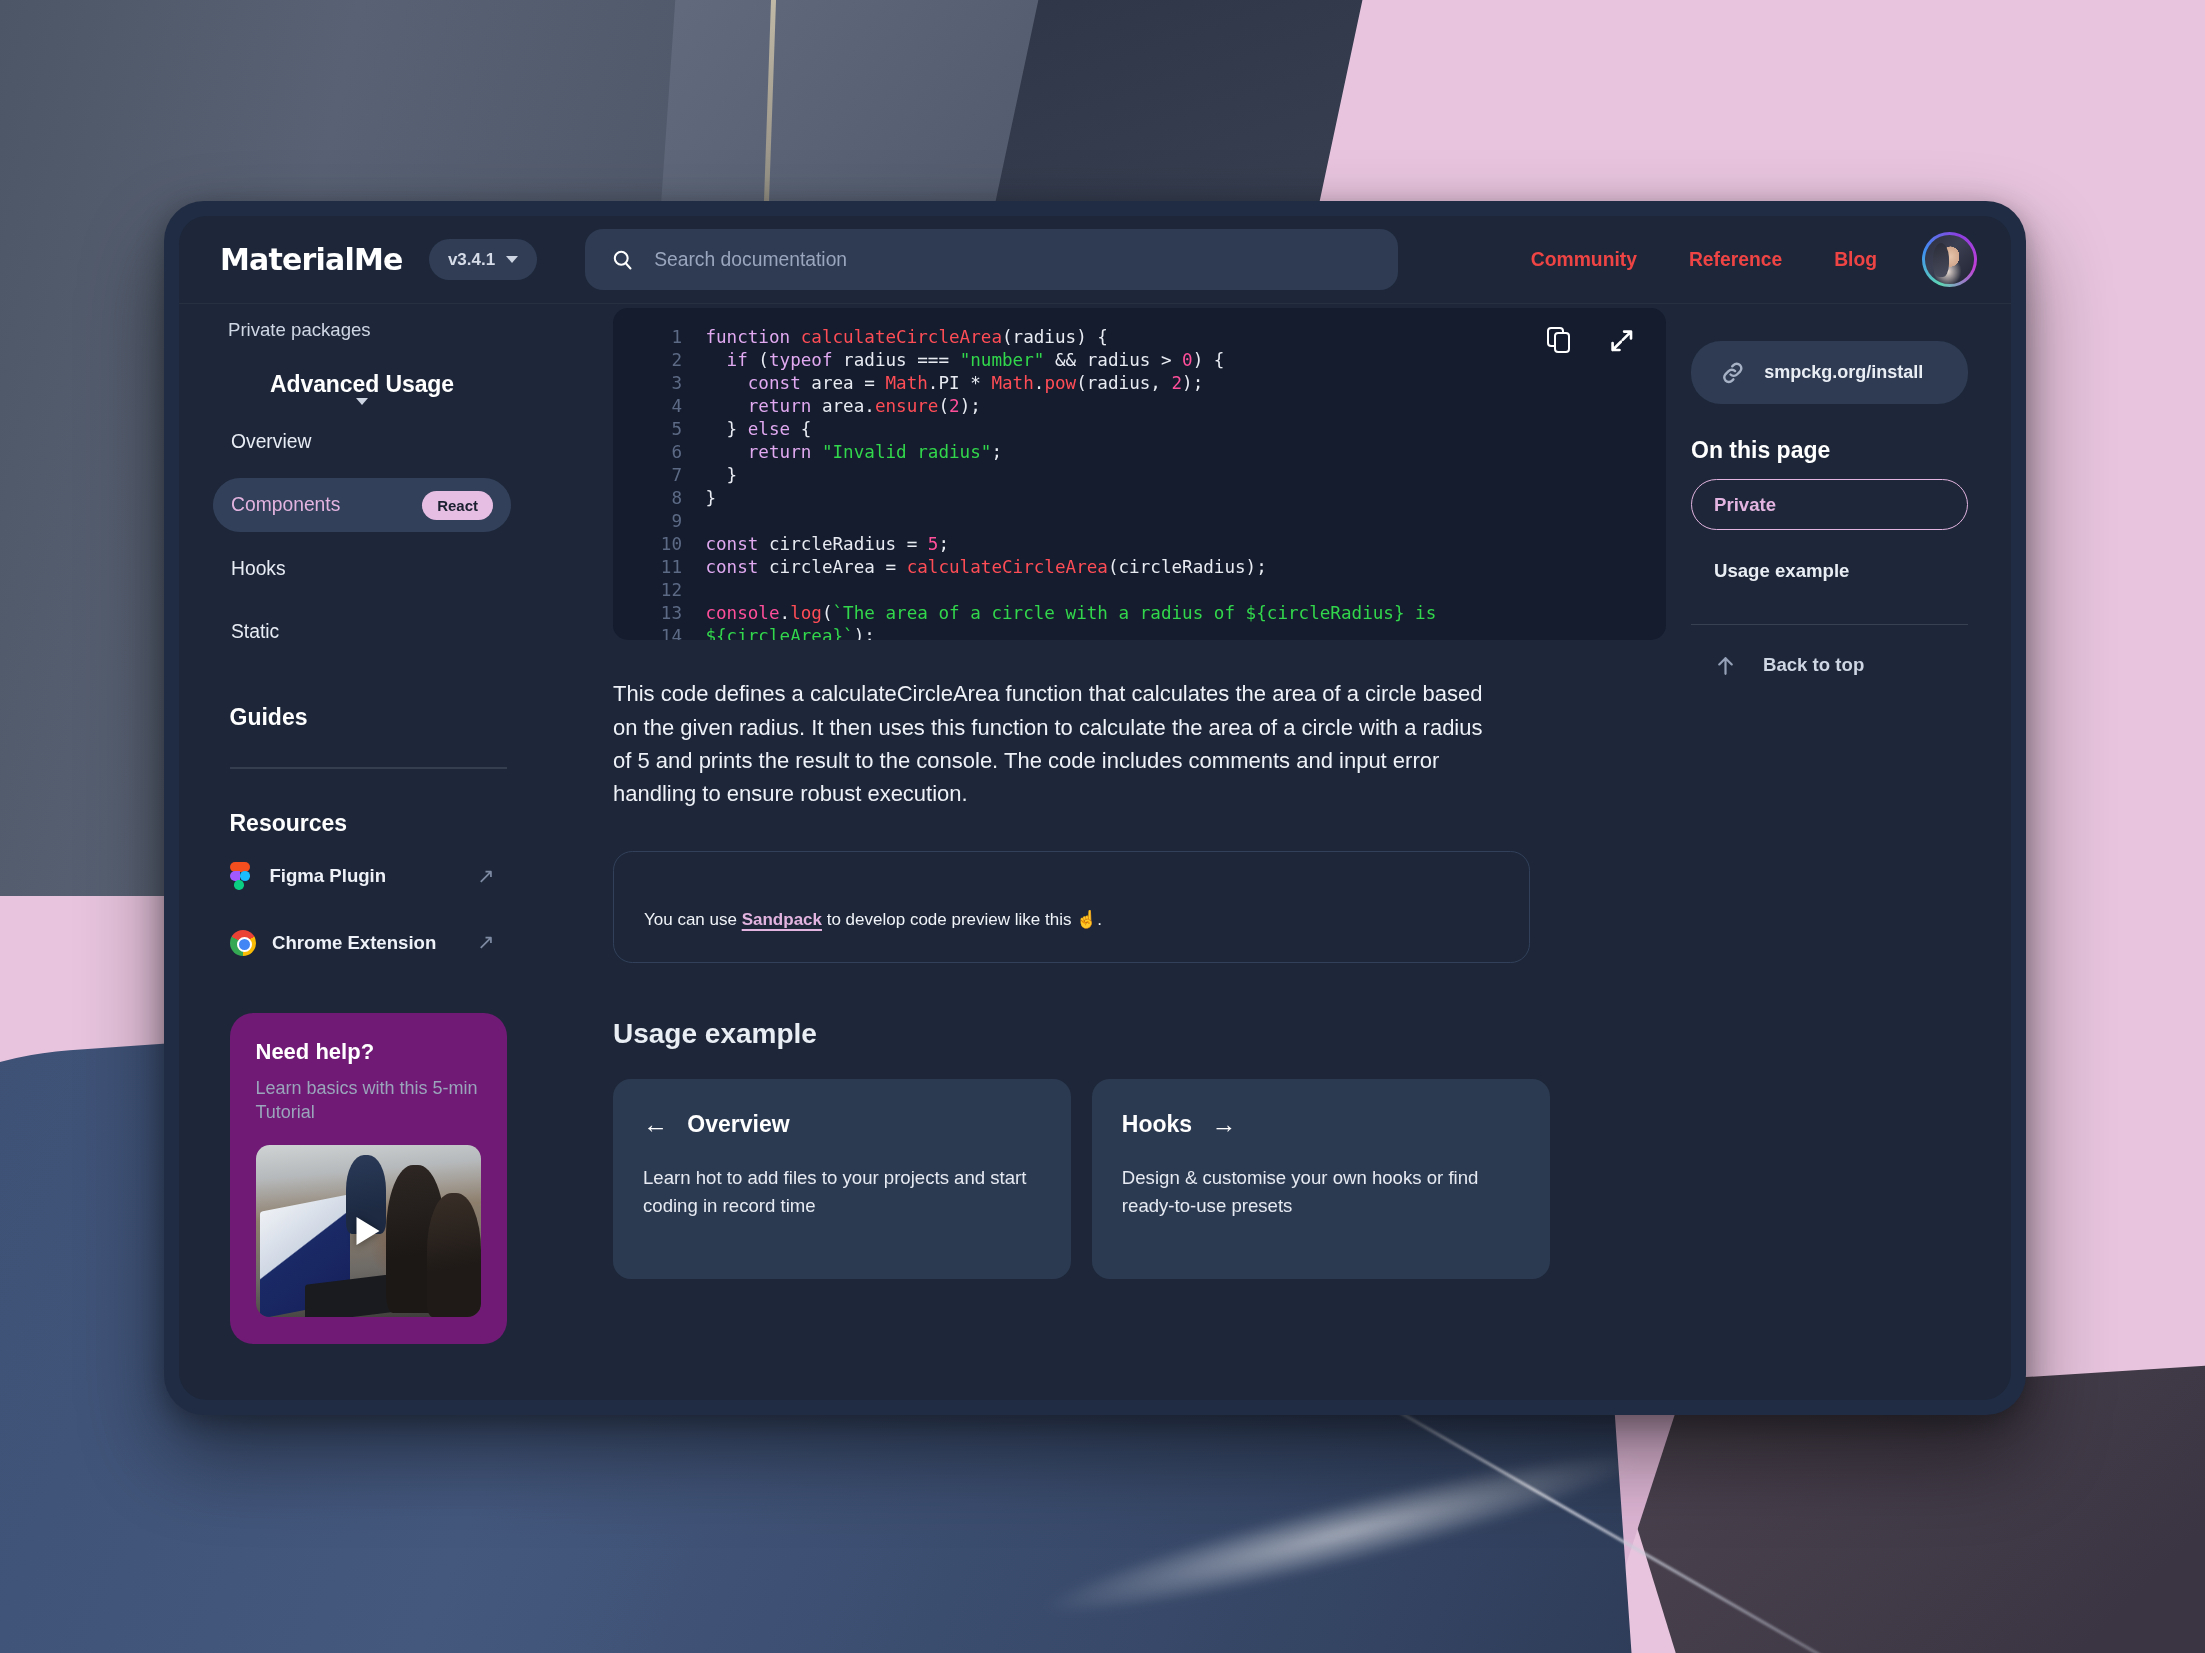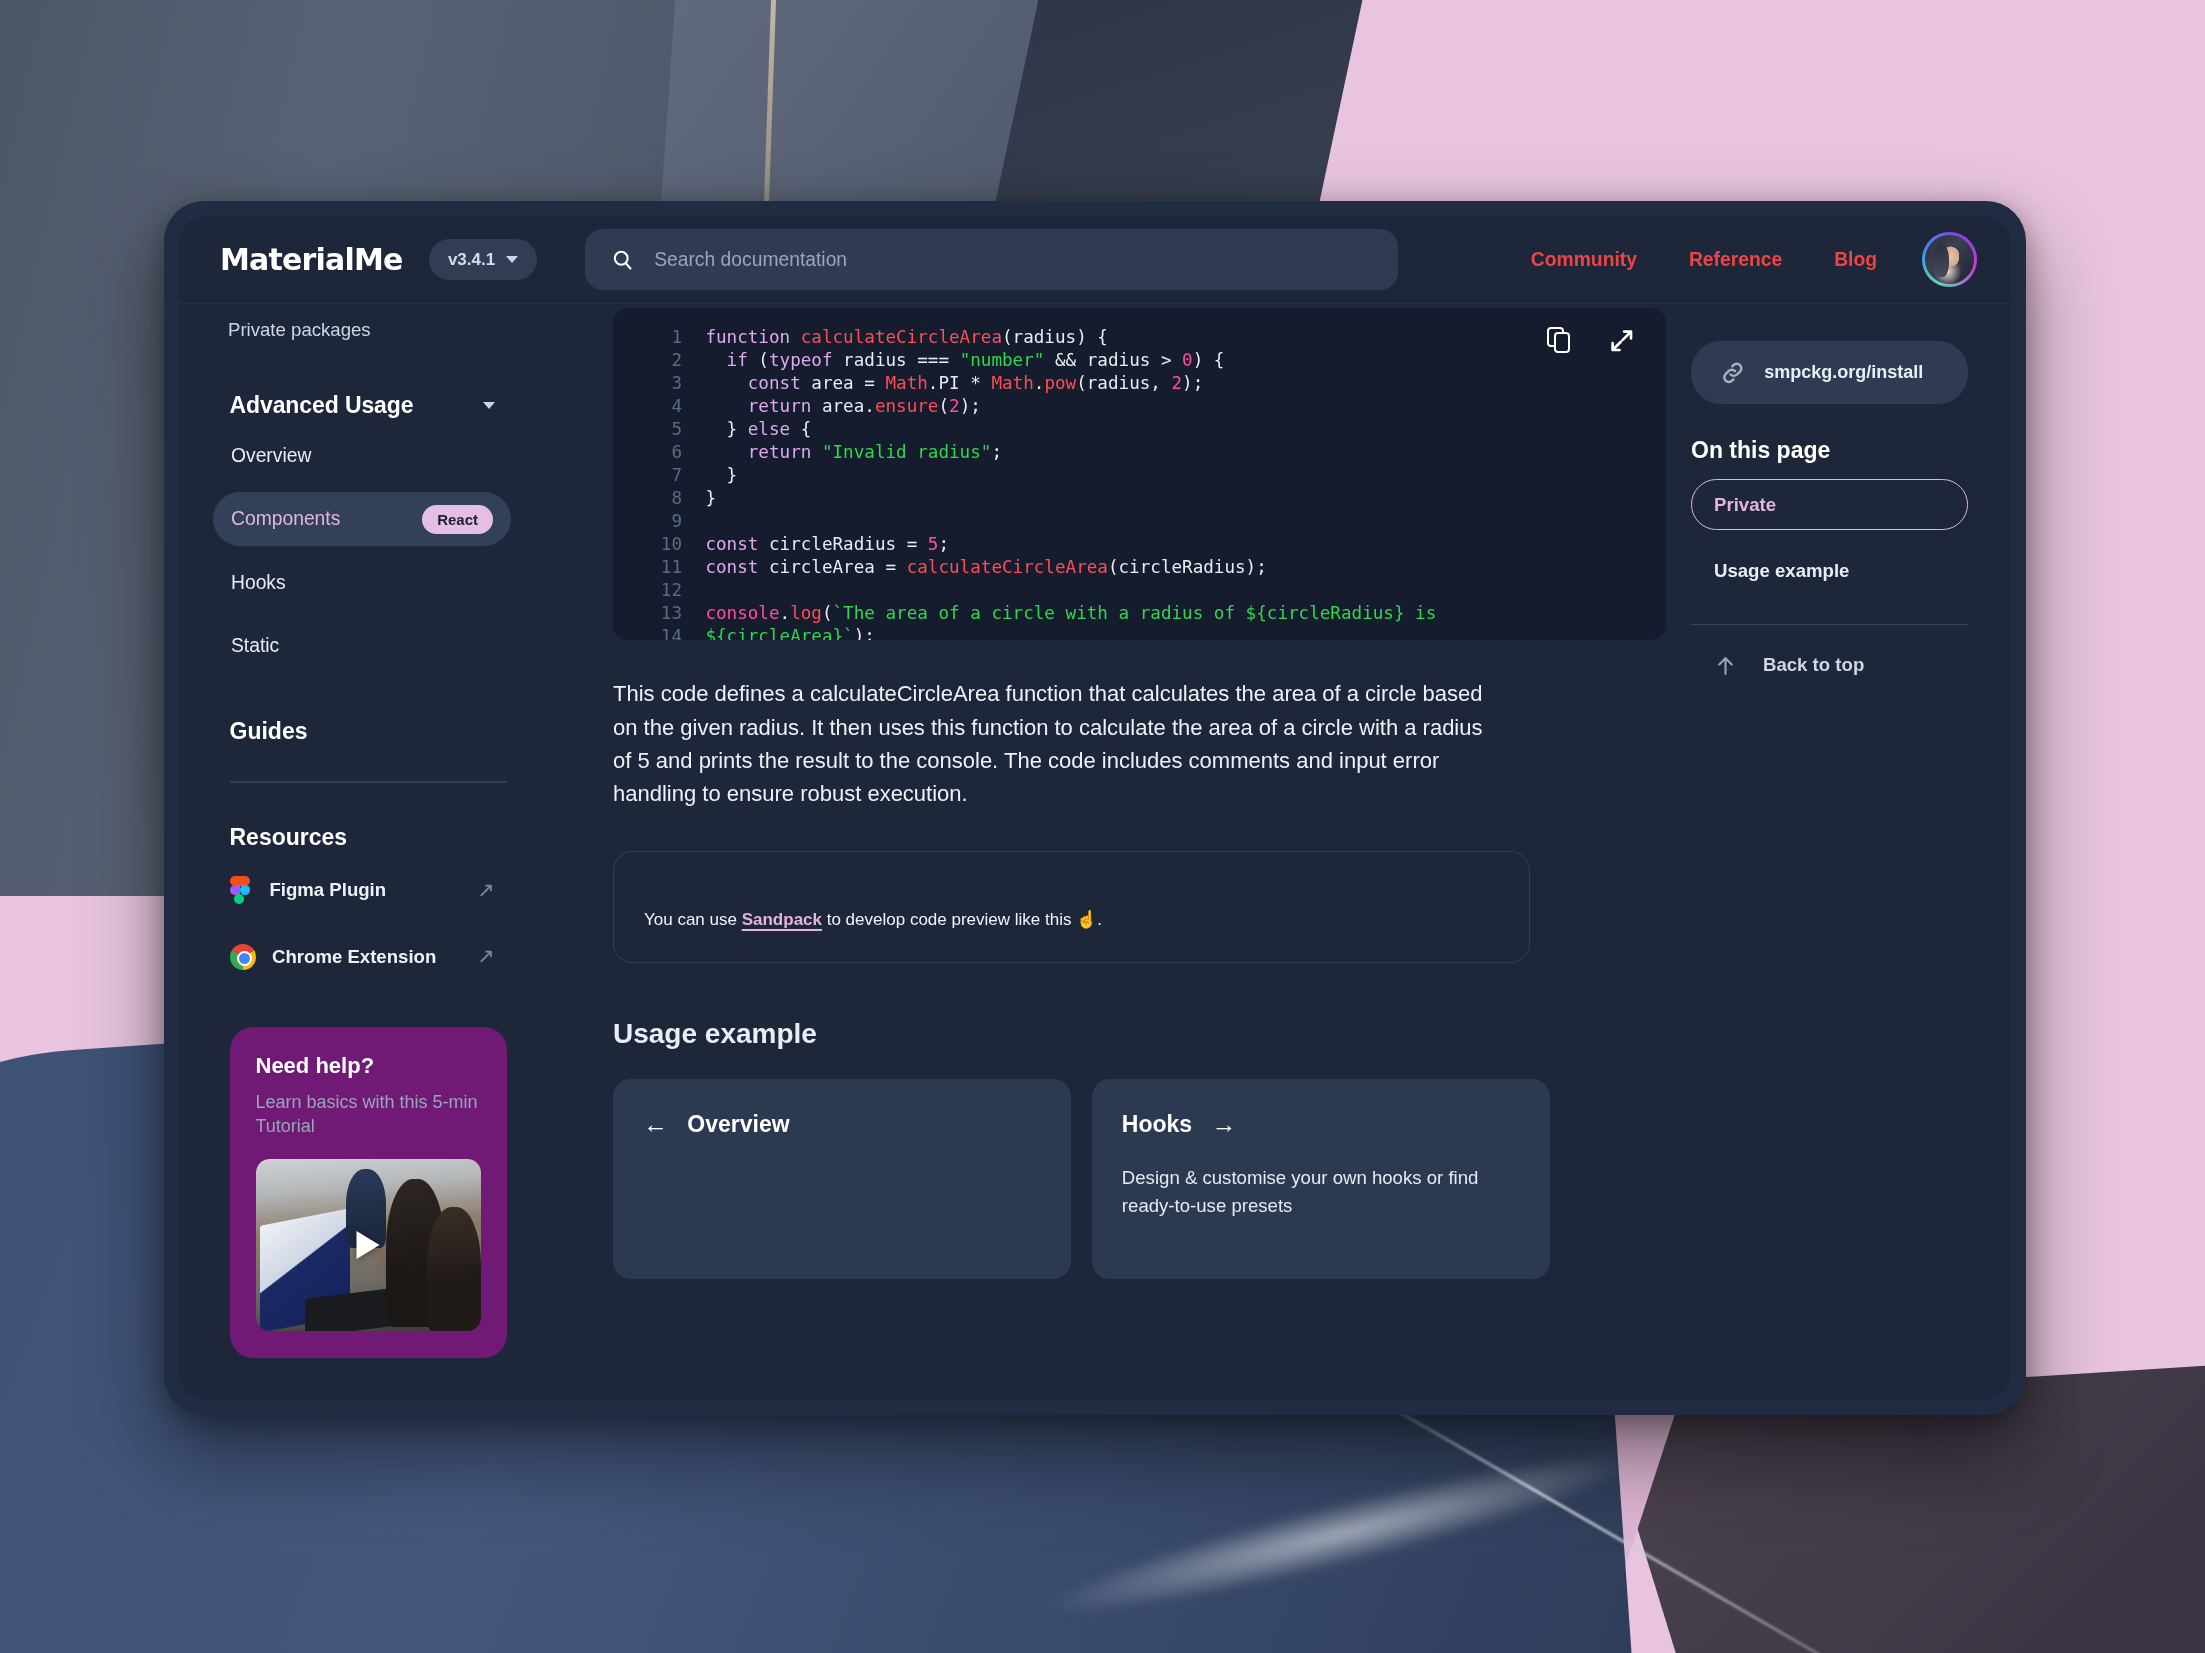--- a/index.html
+++ b/index.html
@@ -213,21 +213,22 @@
   .sb-toplabel {
     color: #cfd6e4;
     font-size: 18.6px;
     padding: 15px 0 0 15px;
     font-weight: 400;
   }
   .sb-group {
     display: flex; align-items: center;
     justify-content: space-between;
     padding: 0 16.5px 0 16.5px;
-    margin-top: 51px;
+    margin-top: 30px;
+    flex-direction: column;
   }
   .sb-group-title {
     color: #fff;
     font-size: 23px;
     font-weight: bold;
     letter-spacing: -0.1px;
   }
   .sb-item {
     display: flex; align-items: center;
     justify-content: space-between;
@@ -656,20 +657,21 @@
         </section>
 
         <h2 id="usage-title">Usage example</h2>
 
         <div id="cards">
           <a class="navcard">
             <div class="navcard-head">
               <span class="navcard-arrow">←</span>
               <span>Overview</span>
             </div>
+            <div class="navcard-desc">Learn hot to add files to your projects and start coding in record time</div>
           </a>
           <a class="navcard">
             <div class="navcard-head">
               <span>Hooks</span>
               <span class="navcard-arrow">→</span>
             </div>
             <div class="navcard-desc">Design &amp; customise your own hooks or find ready-to-use presets</div>
           </a>
         </div>
       </main>

